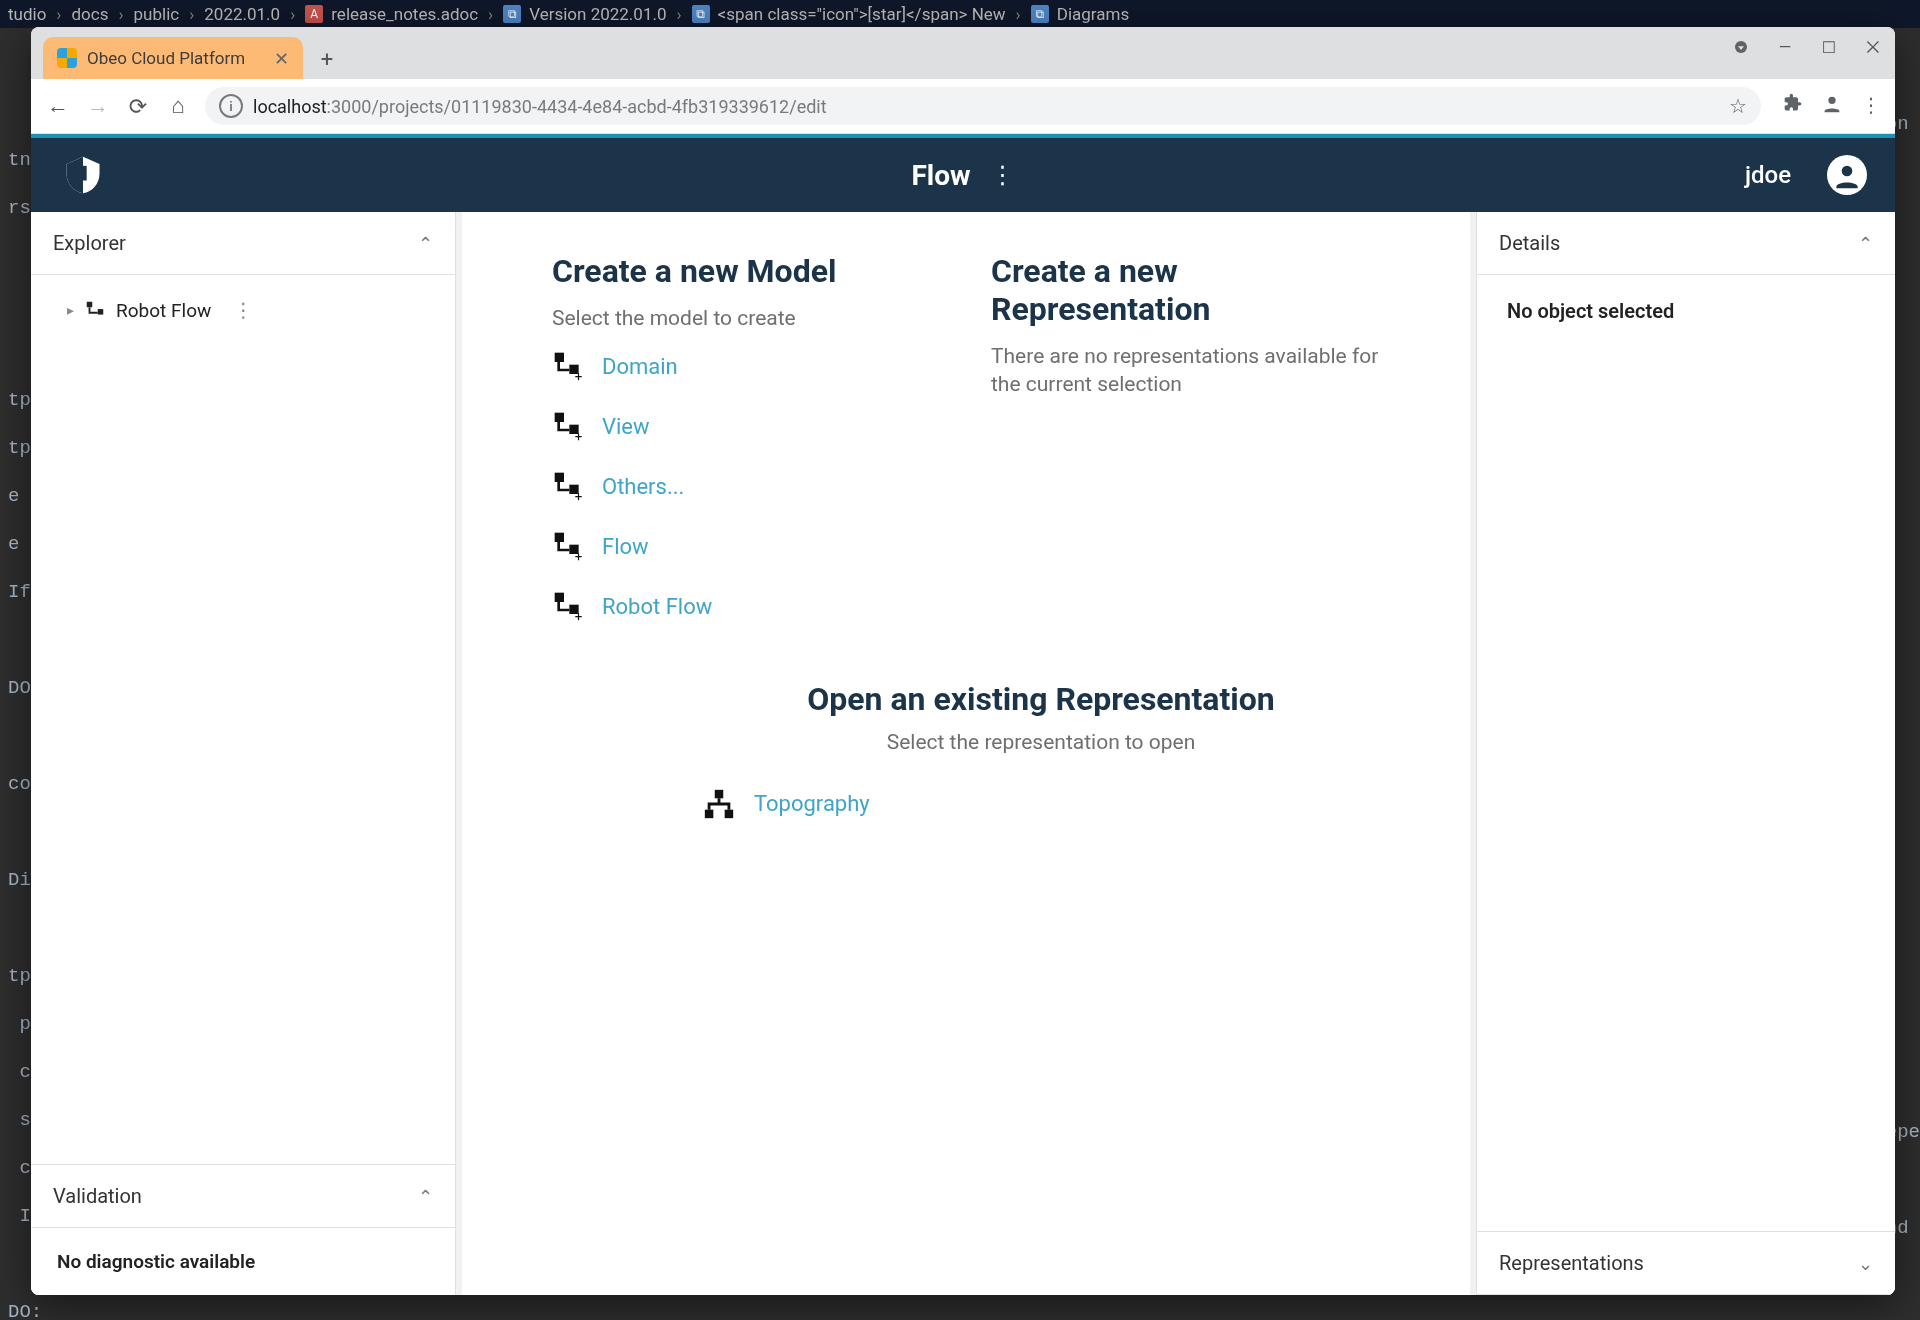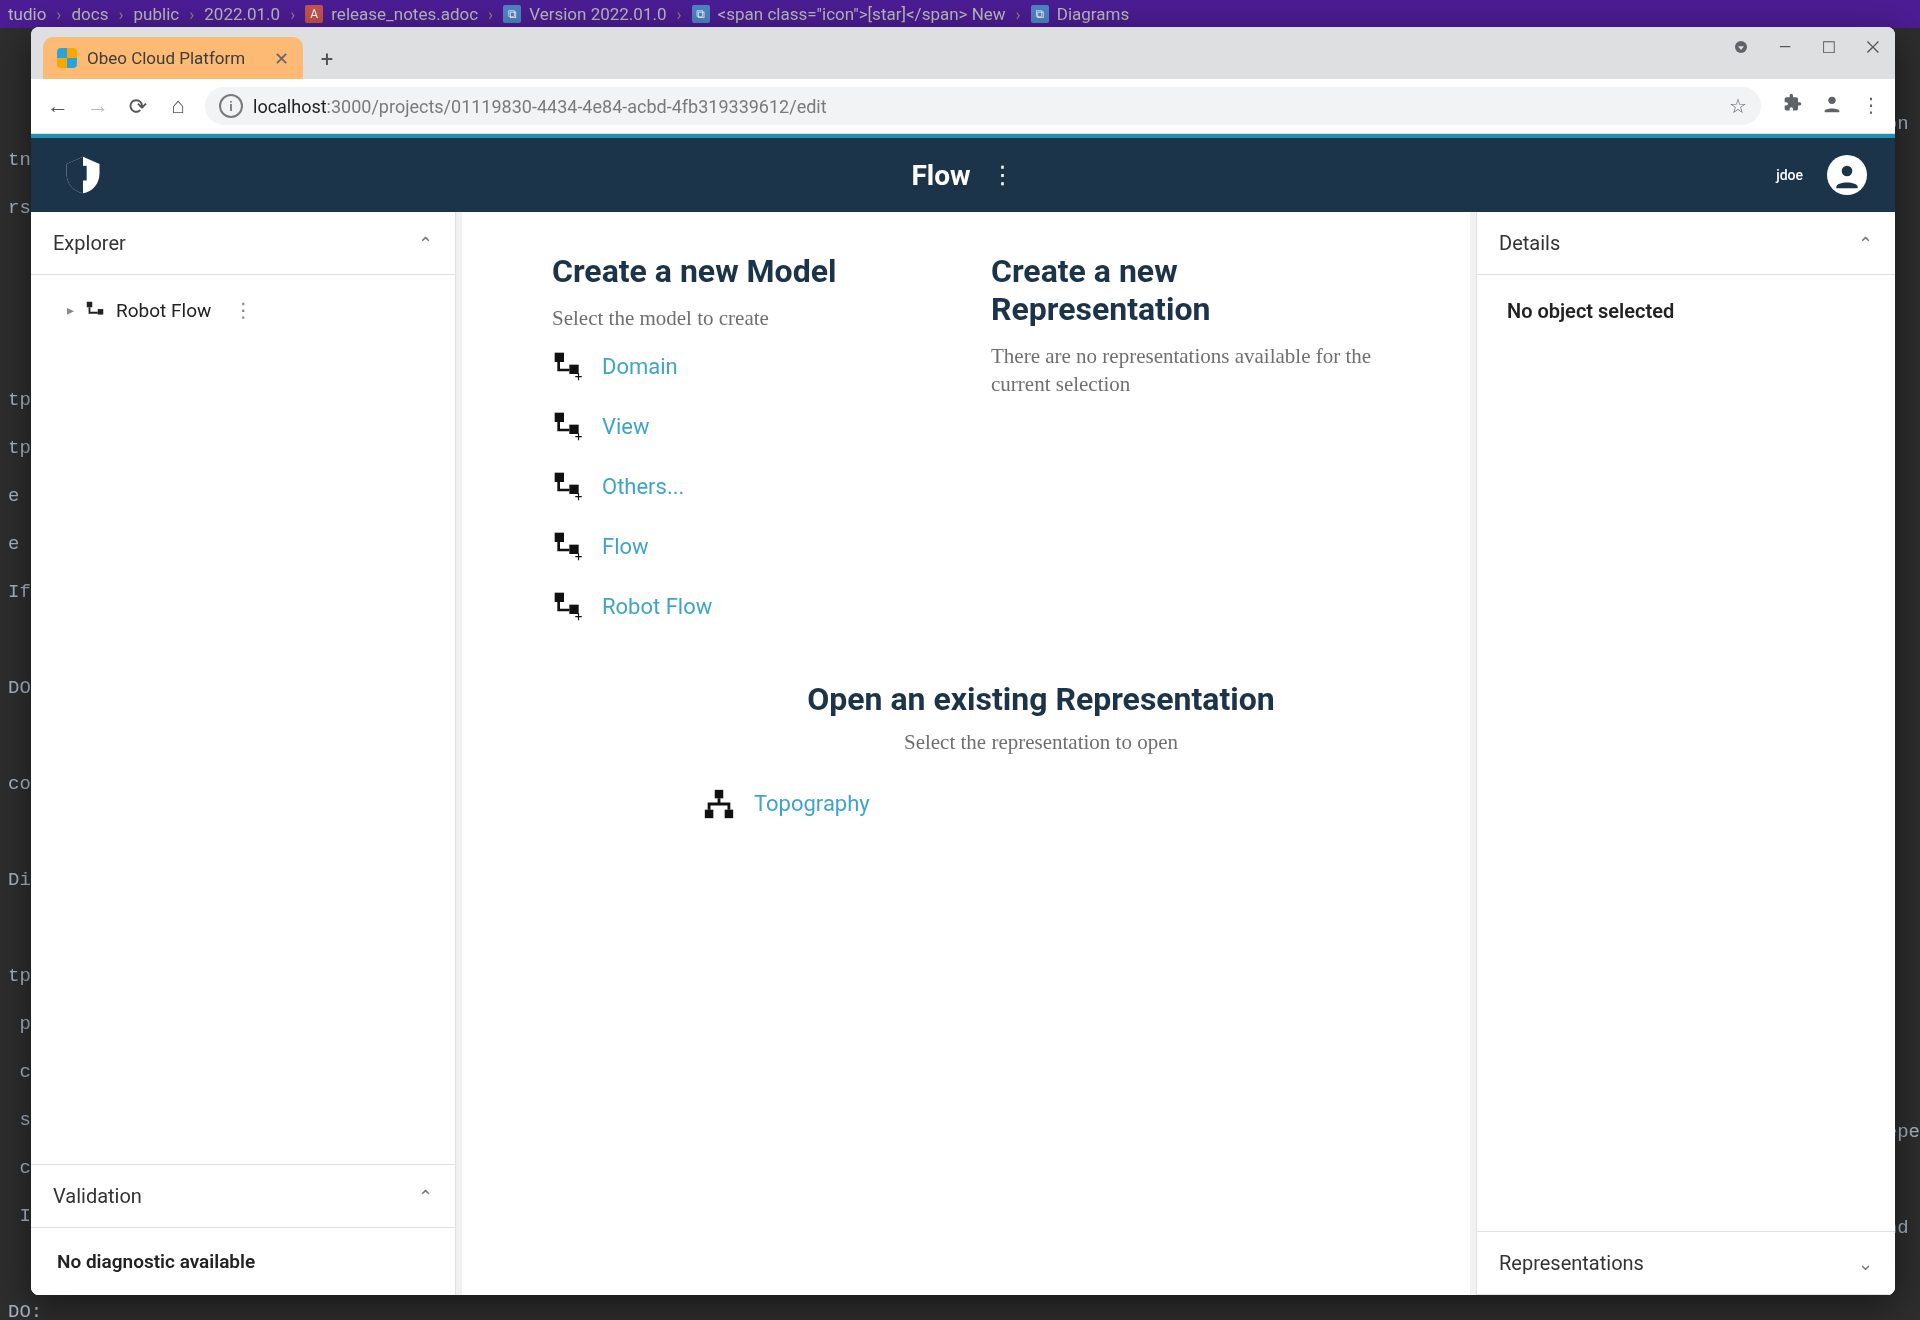--- a/index.html
+++ b/index.html
@@ -22,21 +22,21 @@
   #bg-editor {
     position:absolute; inset:0; background:var(--mono-bg);
     color:var(--mono-txt); font-family:"Courier New", monospace; font-size:19px;
     padding:40px 8px; line-height:48px; white-space:pre;
     box-sizing:border-box;
   }
   #bg-editor .col-right { position:absolute; right:0; top:100px; text-align:left; color:var(--mono-txt); }
 
   #top-breadcrumb {
     position:absolute; top:0; left:0; right:0; height:28px;
-    background:#4c1d95; color:#bbbbbb; display:flex; align-items:center;
+    background:#0f172a; color:#bbbbbb; display:flex; align-items:center;
     font-size:17px; padding:0 8px; gap:4px; white-space:nowrap; overflow:hidden;
   }
   #top-breadcrumb .sep { color:#888; margin:0 6px;}
   #top-breadcrumb .icon-box { display:inline-flex; align-items:center; justify-content:center; width:18px; height:18px; background:#4f86c6; color:#fff; font-size:12px; border-radius:2px; margin-right:4px;}
   #top-breadcrumb .icon-box.red { background:#c75450; }
 
   #browser {
     position:absolute;
     left:31px; top:27px; right:25px; bottom:25px;
     background:#fff;
@@ -78,39 +78,39 @@
 
   .app-root { flex:1; display:flex; flex-direction:column; min-height:0; border-top:4px solid #1b94b3;}
   .app-header {
     height:74px; background:var(--navy); color:#fff; display:flex; align-items:center;
     padding:0 28px; position:relative;
   }
   .app-logo { width:48px;height:48px; display:flex;align-items:center;justify-content:center;}
   .app-logo svg{width:44px;height:44px;}
   .app-title { position:absolute; left:50%; transform:translateX(-50%); font-size:28px; font-weight:700; display:flex; align-items:center; gap:20px;}
   .app-title .more{font-size:24px;cursor:pointer;font-weight:400;}
-  .app-user { margin-left:auto; display:flex; align-items:center; gap:24px; font-size:14px; font-weight:500;}
+  .app-user { margin-left:auto; display:flex; align-items:center; gap:36px; font-size:24px; font-weight:500;}
   .avatar { width:40px;height:40px;border-radius:50%;background:#fff;display:flex;align-items:center;justify-content:center;color:var(--navy);}
   .avatar svg{width:32px;height:32px;}
 
   .app-body { flex:1; display:flex; min-height:0; background:var(--bg-gray);}
   .side-panel { width:424px; background:#fff; display:flex; flex-direction:column; border-right:1px solid var(--border);}
   .panel-section { display:flex; flex-direction:column; }
   .panel-header { height:62px; display:flex; align-items:center; padding:0 22px; font-size:20px; color:#333; border-bottom:1px solid var(--border);}
   .panel-header .chev { margin-left:auto; color:#777; font-size:18px;}
   .tree { padding:10px 8px; flex:1;}
   .tree-row { height:50px; display:flex; align-items:center; gap:10px; padding-left:28px; font-size:19px; color:#222;}
   .tree-row .expander{color:#888;font-size:14px;}
   .tree-row .node-icon{width:22px;height:22px;}
   .tree-row .row-more{margin-left:12px;color:#888;font-size:20px;cursor:pointer;}
   .validation-body { padding:22px 26px; font-size:19px; font-weight:600; color:#222;}
 
   .main-pane { flex:1; background:#fff; margin:0 6px; overflow:auto; padding:40px 90px;}
   .main-pane h2 { margin:0 0 14px 0; font-size:32px; font-weight:700; color:var(--text-dark);}
-  .sub { font-size:21px; color:#6f6f6f; margin-bottom:18px; line-height:1.35;font-family:Liberation Serif, serif;}
+  .sub { font-size:21px; color:#6f6f6f; margin-bottom:18px; line-height:1.35;}
   .two-col { display:flex; gap:50px;}
   .two-col > div { flex:1; min-width:0;}
   .model-list { display:flex; flex-direction:column; gap:28px; margin-top:10px;}
   .model-item { display:flex; align-items:center; gap:18px; cursor:pointer;}
   .model-item .mi-icon{width:32px;height:32px;}
   .model-item .mi-label{color:var(--link-blue); font-size:22px;}
   .open-section { margin-top:58px; text-align:center; padding-left:150px;}
   .open-section h2{margin-bottom:10px;}
   .rep-item{display:flex;align-items:center;gap:18px;margin-top:30px;}
   .rep-item .ri-icon{width:34px;height:34px;}

